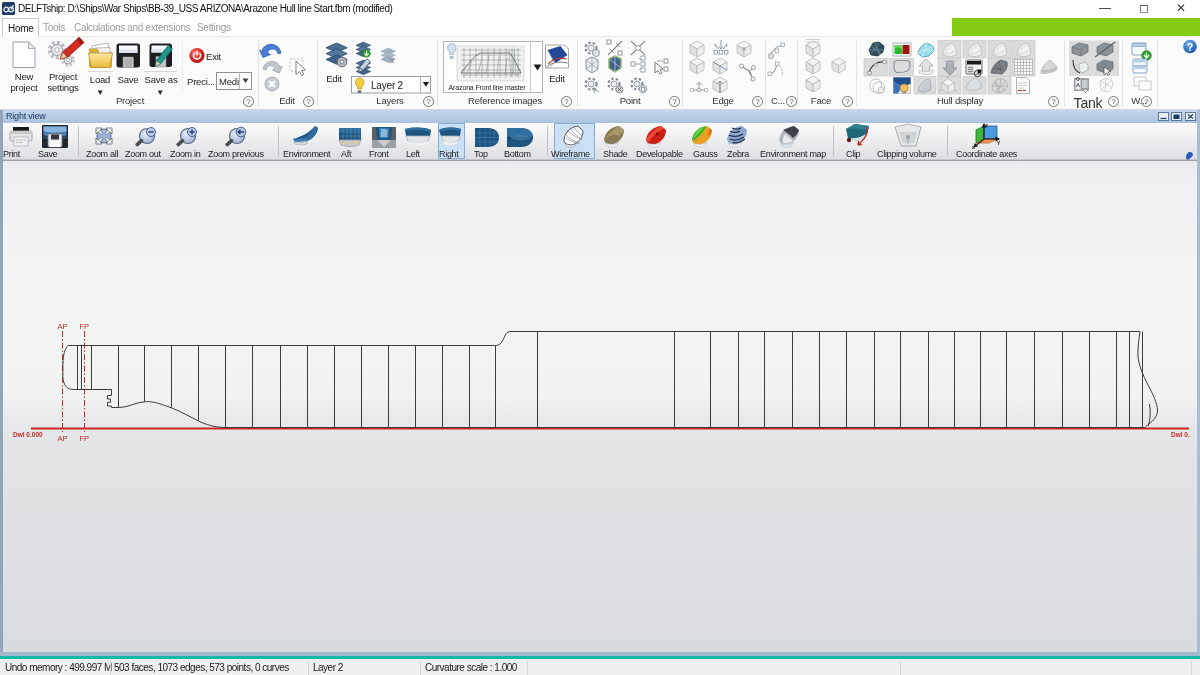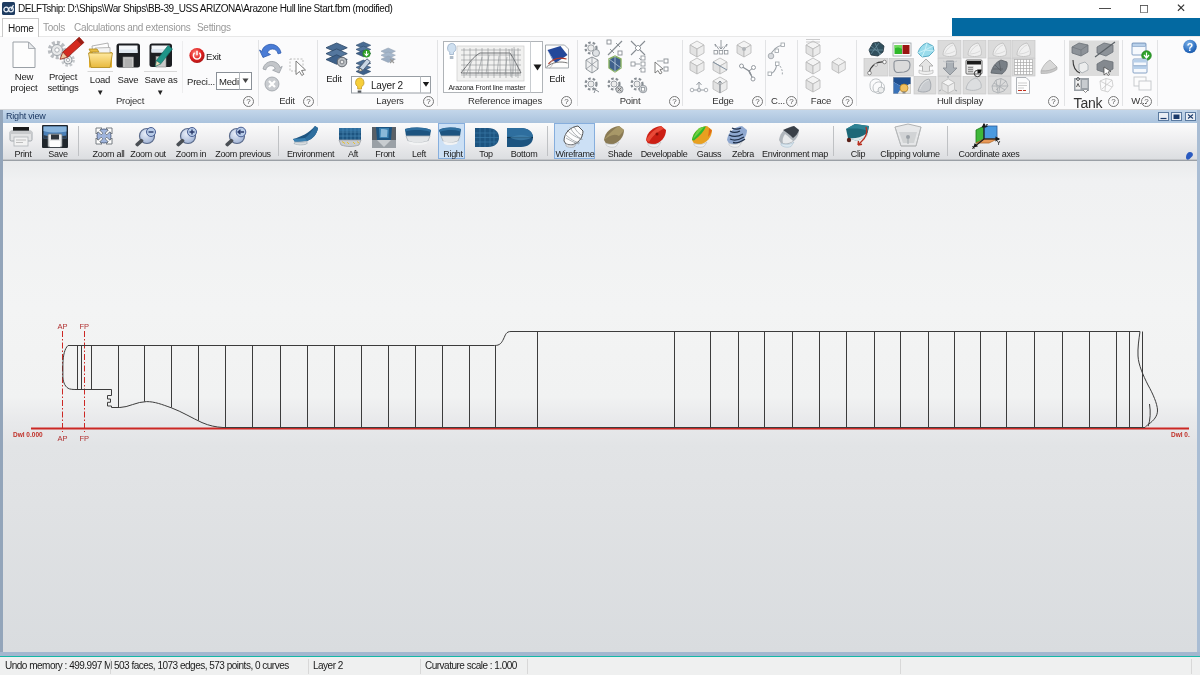--- a/index.html
+++ b/index.html
@@ -1,17 +1,17 @@
 <!DOCTYPE html>
 <html><head>
 <meta charset="utf-8">
 <style>
 * { margin:0; padding:0; box-sizing:border-box; -webkit-font-smoothing:antialiased; }
 html,body { width:1200px; height:675px; overflow:hidden; font-family:"Liberation Sans", sans-serif; }
-#app { position:relative; width:1200px; height:675px; background:#0369a1; }
+#app { position:relative; width:1200px; height:675px; background:#84cc16; }
 .abs { position:absolute; }
 
 
 #titlebar { position:absolute; left:0; top:0; width:1200px; height:18px; background:#fff; }
 #title-text { position:absolute; left:25px; top:3px; font-size:10px; letter-spacing:-0.45px; color:#111; white-space:nowrap; }
 .winbtn { position:absolute; top:0; width:30px; height:18px; color:#333; font-size:12px; text-align:center; line-height:17px; }
 
 
 #menubar { position:absolute; left:0; top:18px; width:952px; height:18px; background:#fff; font-size:10px; letter-spacing:-0.3px; }
 .menu-item { position:absolute; top:0; height:18px; line-height:19px; color:#9a9a9a; }
@@ -22,34 +22,34 @@
 .gsep { position:absolute; top:3px; width:1px; height:66px; background:#e2e3e5; }
 .glabel { position:absolute; top:58px; font-size:9.5px; letter-spacing:-0.2px; color:#333; text-align:center; }
 .ghelp { position:absolute; top:59px; width:11px; height:11px; border:1px solid #777; border-radius:50%; color:#555; font-size:8px; line-height:10px; text-align:center; }
 .rlabel { position:absolute; font-size:9.5px; letter-spacing:-0.2px; color:#222; text-align:center; line-height:11px; z-index:5; }
 
 
 #viewheader { position:absolute; left:0; top:110px; width:1200px; height:13px; background:linear-gradient(180deg,#c3d6ea,#aac3dd); }
 #viewheader span { position:absolute; left:6px; top:1px; font-size:9px; color:#16335e; letter-spacing:-0.2px; }
 #viewtoolbar { position:absolute; left:3px; top:123px; width:1194px; height:37px; background:linear-gradient(180deg,#fbfbfb 0%,#ececee 55%,#dcdee1 100%); border-bottom:1px solid #c4c6c9; }
 .tsep { position:absolute; top:3px; width:1px; height:30px; background:#bfc1c4; }
-.tlabel { position:absolute; top:26px; font-size:9px; letter-spacing:-0.3px; color:#222; text-align:center; white-space:nowrap; }
+.tlabel { position:absolute; top:26px; font-size:9px; letter-spacing:-0.3px; color:#222; white-space:nowrap; }
 .tsel { position:absolute; background:#cce0f5; border:1px solid #86aedd; }
 
 
 #canvas { position:absolute; left:3px; top:160px; width:1194px; height:492px; border-top:1px solid #9aa0a6;
   background:linear-gradient(180deg,#e9ebec 0%,#f0f1f2 4%,#f3f4f4 30%,#f1f2f2 48%,#e8e9eb 53%,#e2e4e6 58%,#e0e2e4 70%,#d9dcdf 100%); }
 
 
 #frame-left { position:absolute; left:0; top:110px; width:3px; height:546px; background:#93a5ba; }
 #frame-right { position:absolute; left:1197px; top:110px; width:3px; height:546px; background:#a9bdd4; }
 #frame-bottom { position:absolute; left:0; top:652px; width:1200px; height:4px; background:#a3b7cf; }
 
 
-#statusbar { position:absolute; left:0; top:656px; width:1200px; height:19px; background:#eff0f0; border-top:1px solid #14b8a6; font-size:10px; letter-spacing:-0.5px; color:#1a1a1a; }
+#statusbar { position:absolute; left:0; top:656px; width:1200px; height:19px; background:#eff0f0; border-top:3px solid #14b8a6; font-size:10px; letter-spacing:-0.5px; color:#1a1a1a; }
 #statusbar .cell { position:absolute; top:3px; white-space:nowrap; }
 #statusbar .ssep { position:absolute; top:2px; width:1px; height:15px; background:#d8d8d8; }
 </style>
 </head>
 <body>
 <div id="app">
 
   <div id="titlebar">
     <svg class="abs" style="left:2px;top:2px" width="13" height="13" viewBox="0 0 13 13">
       <rect x="0" y="0" width="13" height="13" rx="1.5" fill="#1e3c61"></rect>

